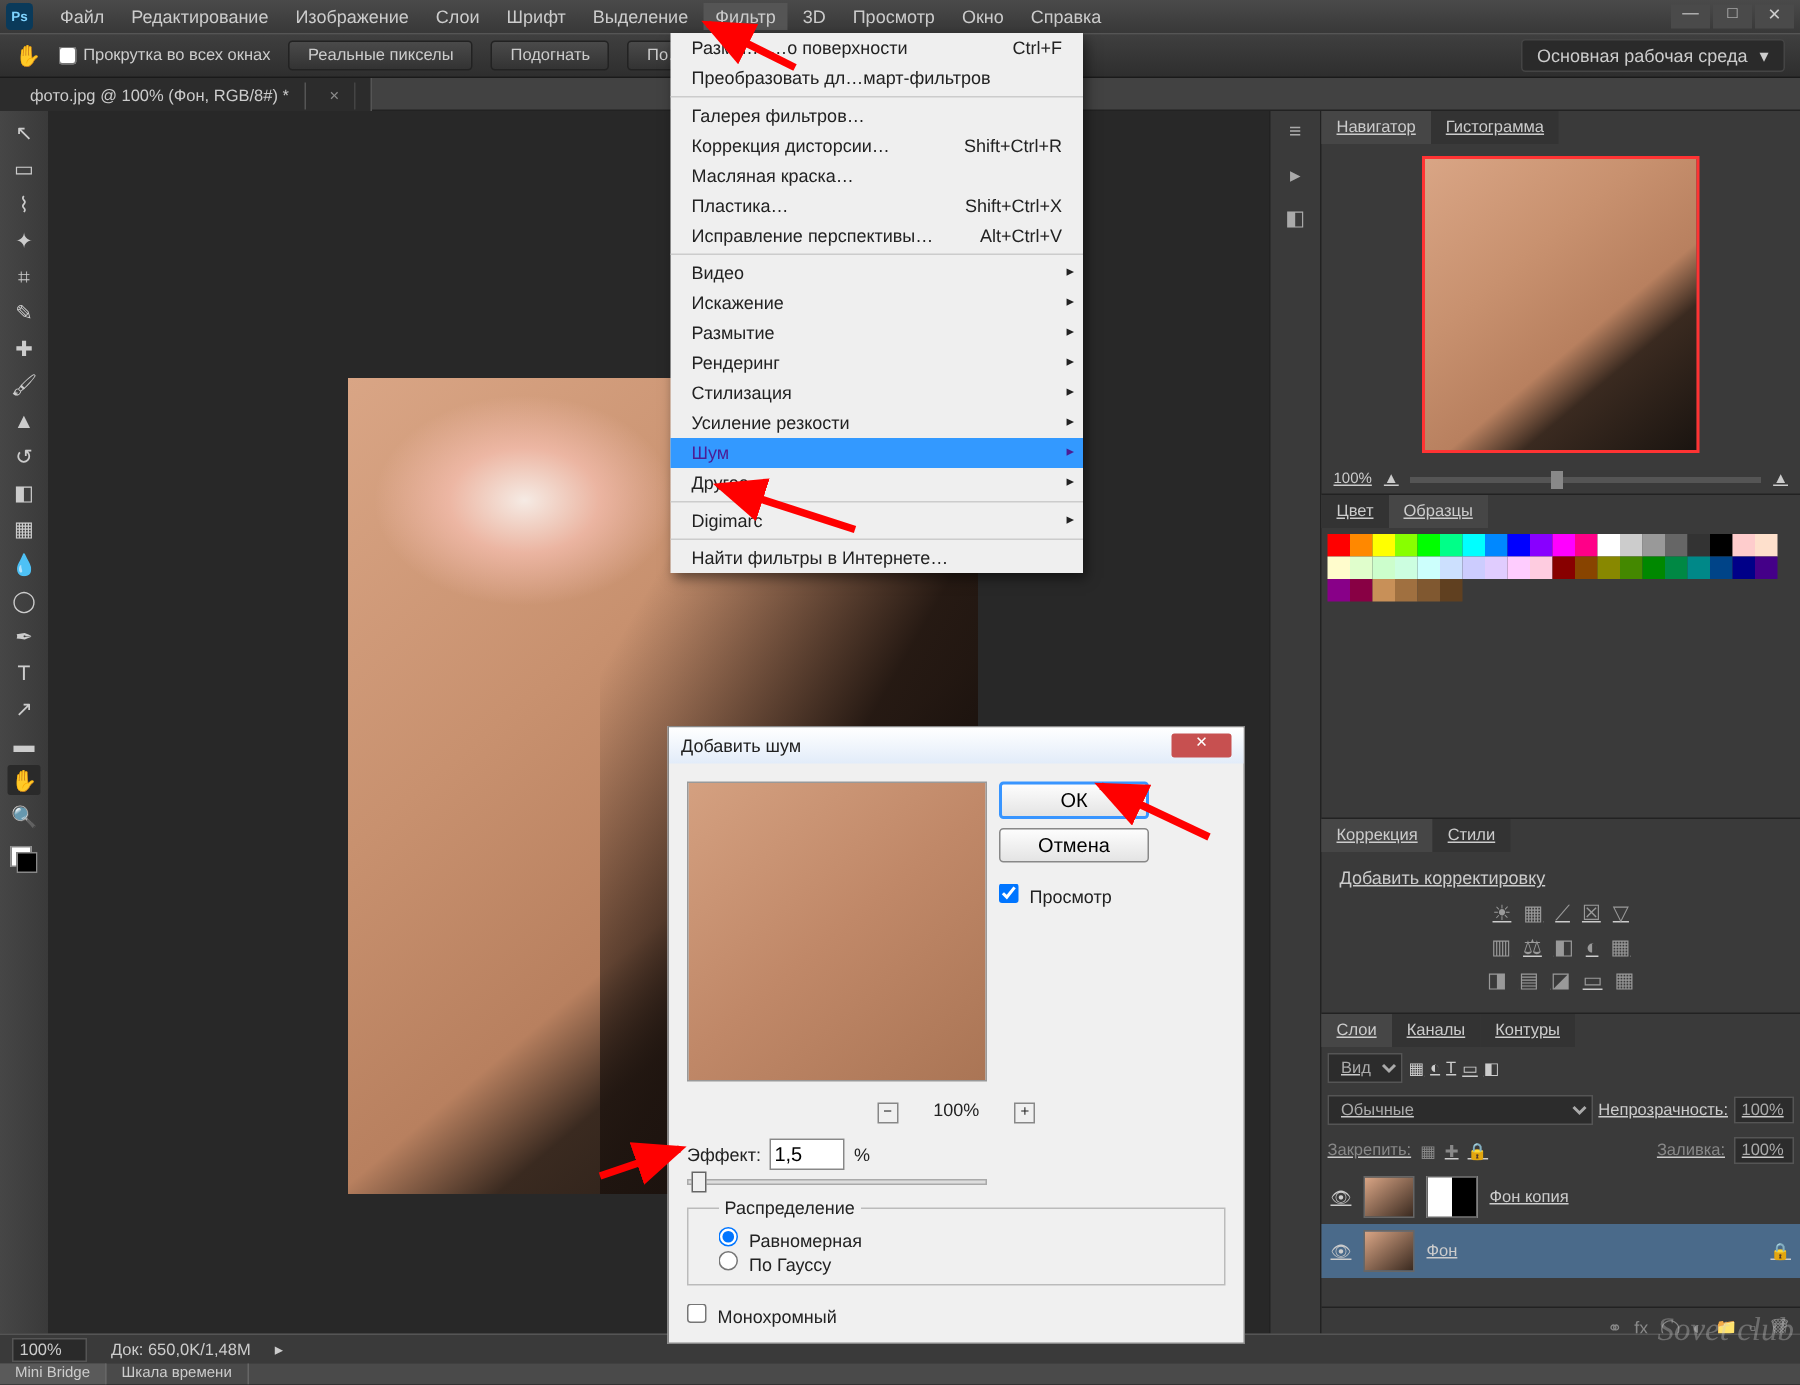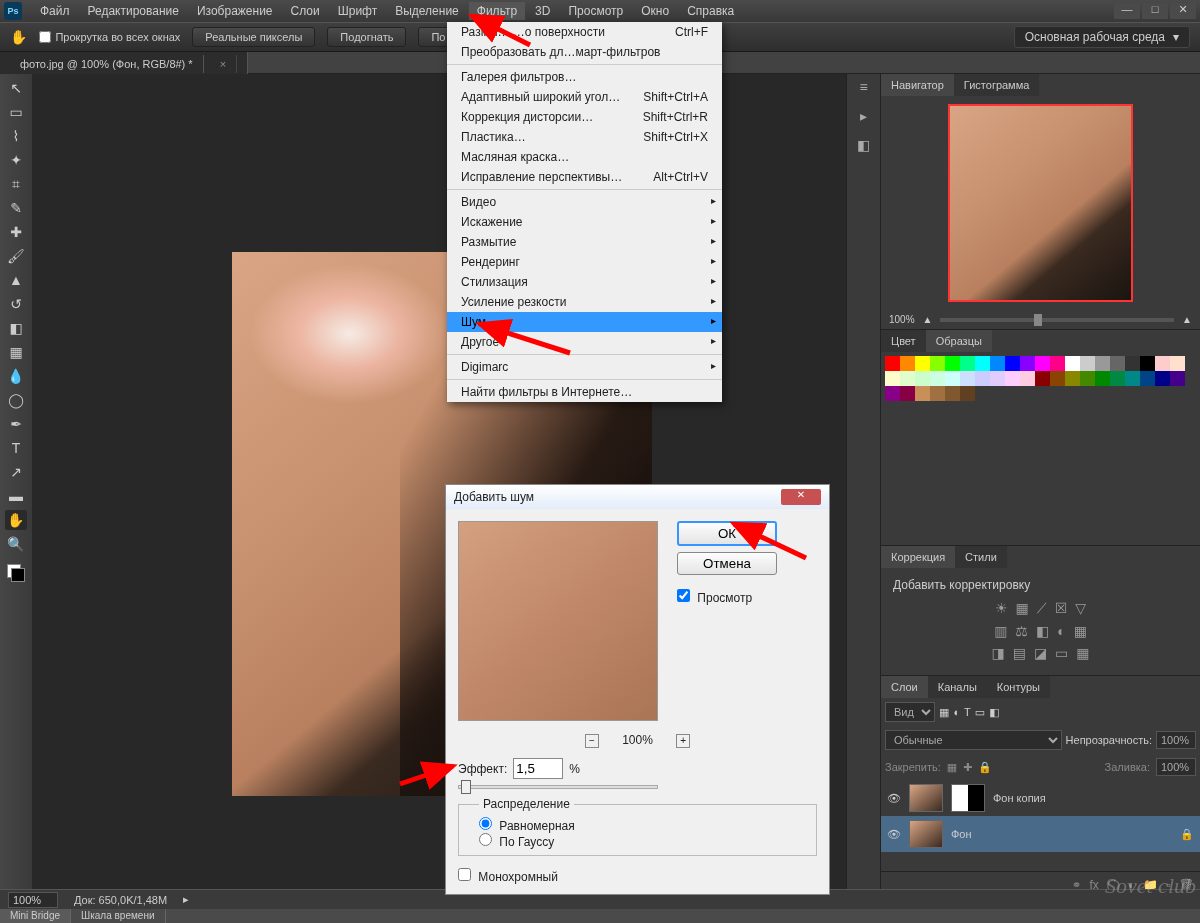--- a/index.html
+++ b/index.html
@@ -37,50 +37,50 @@
 .tools .swatch .bg{width:14px;height:14px;background:#000;position:absolute;bottom:0;right:0;border:1px solid #888;}
 
 .canvas-area { flex:1; background:#282828; position:relative; overflow:hidden;}
 .canvas-photo { position:absolute; left:200px; top:178px; width:420px; height:544px; background: linear-gradient(140deg,#d9a585 0%,#c8916f 35%,#b8805f 60%,#3a2a20 70%,#1a1410 100%);}
 .canvas-photo::before{content:"";position:absolute;inset:0;background: radial-gradient(ellipse 200px 140px at 28% 15%, rgba(255,255,255,.8) 0%, rgba(255,200,190,.6) 25%, transparent 50%);}
 .canvas-photo::after{content:"";position:absolute;right:0;top:0;width:60%;height:100%;background: linear-gradient(120deg, transparent 20%, rgba(30,20,15,.95) 55%, #0f0a08 100%);}
 
 
 .filter-menu { position:absolute; left:447px; top:22px; width:275px; background:#efefef; color:#222; font-size:12px; box-shadow:2px 3px 8px rgba(0,0,0,.5); z-index:20;}
 .filter-menu .mi { padding:3px 14px; display:flex; justify-content:space-between; cursor:default; position:relative;}
-.filter-menu .mi.hov { background:#3399ff; color:#000000;}
+.filter-menu .mi.hov { background:#3399ff; color:#4c1d95;}
 .filter-menu .sep { height:1px; background:#ccc; margin:2px 0;}
 .filter-menu .arrow::after{content:"▸"; position:absolute; right:6px; font-size:10px;}
 
 
 .dialog { position:absolute; left:445px; top:484px; width:385px; background:#f0f0f0; border:1px solid #888; color:#222; z-index:15; font-size:12px;}
 .dialog .dtitle { background: linear-gradient(#fff,#e2ecf9); padding:4px 8px; display:flex; align-items:center;}
 .dialog .dtitle .xbtn { margin-left:auto; width:40px; height:16px; background:#c75050; color:#fff; text-align:center; font-size:10px; border-radius:2px;}
-.dialog .dbody { padding:12px; display:flex; gap:19px;}
+.dialog .dbody { padding:12px; display:flex; gap:8px;}
 .dialog .preview { width:200px; height:200px; border:1px solid #999; background: linear-gradient(140deg,#d4a080 0%,#c08868 50%,#aa7555 100%);}
 .dialog .rtbtns { display:flex; flex-direction:column; gap:6px; }
 .dialog .rtbtns button { width:100px; padding:3px; border:1px solid #888; background: linear-gradient(#fdfdfd,#e4e4e4); border-radius:3px;}
 .dialog .rtbtns button.ok { border:2px solid #3895ff;}
 .dialog .zoomrow{text-align:center;padding:0 12px 6px;}
 .dialog .zoomrow span{margin:0 10px;}
 .dialog .zb{display:inline-block;width:14px;height:14px;border:1px solid #888;font-size:10px;line-height:12px;}
 .dialog .effect{padding:4px 12px; display:flex; align-items:center; gap:6px;}
 .dialog .effect input{width:50px;border:1px solid #888;padding:2px;}
 .dialog .slider{margin:2px 12px 8px; height:4px;background:#ddd;border:1px solid #aaa;position:relative;width:200px;}
 .dialog .slider .knob{width:10px;height:14px;background:#f0f0f0;border:1px solid #666;position:absolute;top:-6px;left:2px;}
 .dialog fieldset{margin:4px 12px 8px;border:1px solid #bbb;padding:6px 20px;}
 .dialog fieldset legend{padding:0 4px;}
 .dialog .chk{padding:4px 12px 10px;display:flex;align-items:center;gap:4px;}
 .dialog input[type=radio],.dialog input[type=checkbox]{margin-right:4px;}
 
 
 .mid-collapsed { width:34px; background:#3a3a3a; border-left:1px solid #222;}
 .mid-collapsed div{width:24px;height:24px;margin:5px auto;color:#aaa;text-align:center;font-size:14px;}
 .rpanels { width:320px; background:#3a3a3a; border-left:1px solid #222; display:flex; flex-direction:column;}
-.panel { border-bottom:1px solid #222;}
+.panel { border-bottom:1px solid #222;text-decoration:underline;}
 .panel .tabs { display:flex; background:#3a3a3a; font-size:11px;}
 .panel .tabs span { padding:5px 10px; background:#333;}
 .panel .tabs span.act { background:#464646;}
 .nav-thumb{padding:8px;display:flex;justify-content:center;}
 .nav-thumb .thumb{width:185px;height:198px;border:2px solid #ff3333;background: linear-gradient(140deg,#d9a585 0%,#c8916f 35%,#b8805f 60%,#3a2a20 72%,#1a1410 100%);}
 .nav-zoom{display:flex;align-items:center;padding:4px 8px;font-size:10px;gap:8px;}
 .nav-zoom .bar{flex:1;height:4px;background:#555;position:relative;}
 .nav-zoom .bar .k{width:8px;height:12px;background:#888;position:absolute;top:-4px;left:40%;}
 
 .swatches{display:flex;flex-wrap:wrap;padding:4px;}
@@ -362,33 +362,29 @@
       <span>Ctrl+F</span>
     </div>
     <div class="mi">
       <span>Преобразовать дл…март-фильтров</span>
     </div>
     <div class="sep"></div>
     <div class="mi">
       <span>Галерея фильтров…</span>
     </div>
     <div class="mi">
-      <span>Адаптивный широкий угол…</span>
-      <span>Shift+Ctrl+A</span>
-    </div>
-    <div class="mi">
       <span>Коррекция дисторсии…</span>
       <span>Shift+Ctrl+R</span>
     </div>
     <div class="mi">
+      <span>Масляная краска…</span>
+    </div>
+    <div class="mi">
       <span>Пластика…</span>
       <span>Shift+Ctrl+X</span>
-    </div>
-    <div class="mi">
-      <span>Масляная краска…</span>
     </div>
     <div class="mi">
       <span>Исправление перспективы…</span>
       <span>Alt+Ctrl+V</span>
     </div>
     <div class="sep"></div>
     <div class="mi arrow">
       <span>Видео</span>
     </div>
     <div class="mi arrow">

